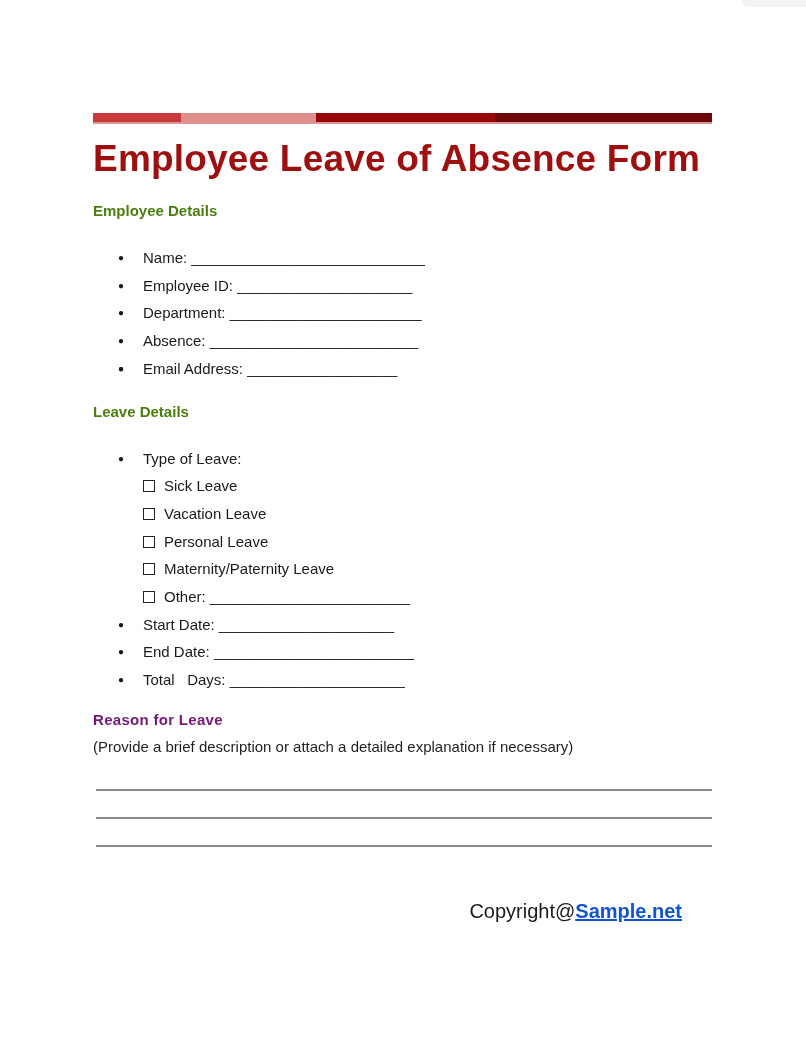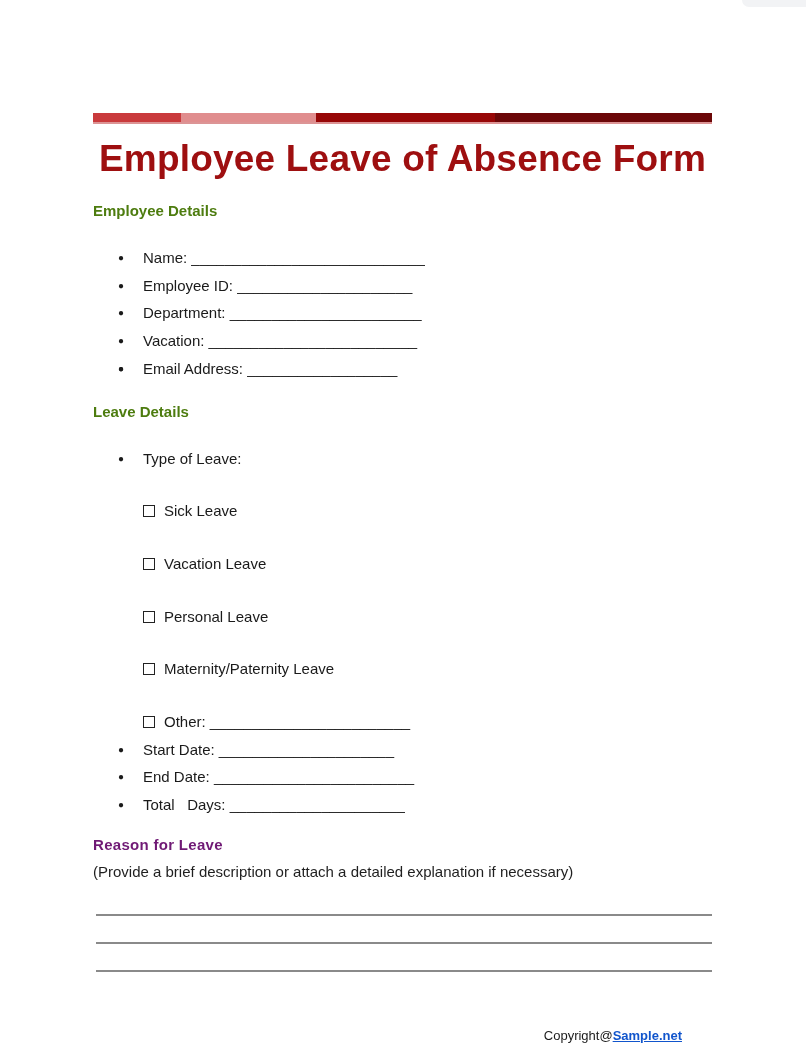--- a/index.html
+++ b/index.html
@@ -24,21 +24,20 @@
   .topbar-segments { display: flex; height: 9px; }
   .seg { height: 9px; }
   .topbar-strip { height: 2px; width: 619px; background: #dc9495; }
 
   h1.doc-title {
     margin-top: 8px;
     font-size: 37px;
     line-height: 53px;
     font-weight: 700;
     color: #9e0f10;
-    text-align: center;
     letter-spacing: 0.2px;
   }
 
   .section-heading {
     margin-top: 17px;
     font-size: 15px;
     line-height: 18px;
     font-weight: 700;
     color: #4d7c0f;
   }
@@ -55,21 +54,21 @@
     font-size: 15px;
     white-space: pre-wrap;
   }
   .bullet {
     position: absolute;
     left: 25px; top: 0;
     font-size: 10px;
     line-height: 27.7px;
     color: #1a1a1a;
   }
-  li.checkbox-row { padding-left: 47px; margin-top: 25px; }
+  li.checkbox-row { padding-left: 47px; }
   .checkbox-box {
     display: inline-block;
     width: 12px; height: 12px;
     border: 1.5px solid #222222;
     vertical-align: -1px;
     margin-right: 9px;
     background: #ffffff;
   }
 
   .reason-heading {
@@ -93,21 +92,21 @@
     margin-left: 3px;
     background: #8a8a8a;
   }
   .rule.first { margin-top: 33px; }
   .rule + .rule { margin-top: 26px; }
 
   .footer {
     margin-top: 54px;
     text-align: right;
     padding-right: 30px;
-    font-size: 13px;
+    font-size: 20px;
     line-height: 20px;
     color: #1b1b1b;
   }
   .footer a {
     color: #1155cc;
     font-weight: 700;
     text-decoration: underline;
     cursor: pointer;
   }
 </style>
@@ -129,21 +128,21 @@
   </div>
 
   <h1 class="doc-title">Employee Leave of Absence Form</h1>
 
   <div class="section-heading">Employee Details</div>
 
   <ul class="bullet-list">
     <li><span class="bullet">●</span><span>Name: ____________________________</span></li>
     <li><span class="bullet">●</span><span>Employee ID: _____________________</span></li>
     <li><span class="bullet">●</span><span>Department: _______________________</span></li>
-    <li><span class="bullet">●</span><span>Vacation: _________________________</span></li>
+    <li><span class="bullet">●</span><span>Absence: _________________________</span></li>
     <li><span class="bullet">●</span></li>
     <li><span class="bullet">●</span><span>Email Address: __________________</span></li>
   </ul>
 
   <div class="section-heading second">Leave Details</div>
 
   <ul class="bullet-list">
     <li><span class="bullet">●</span><span>Type of Leave:</span></li>
     <li class="checkbox-row"><span class="checkbox-box"></span><span>Sick Leave</span></li>
     <li class="checkbox-row"><span class="checkbox-box"></span><span>Vacation Leave</span></li>

